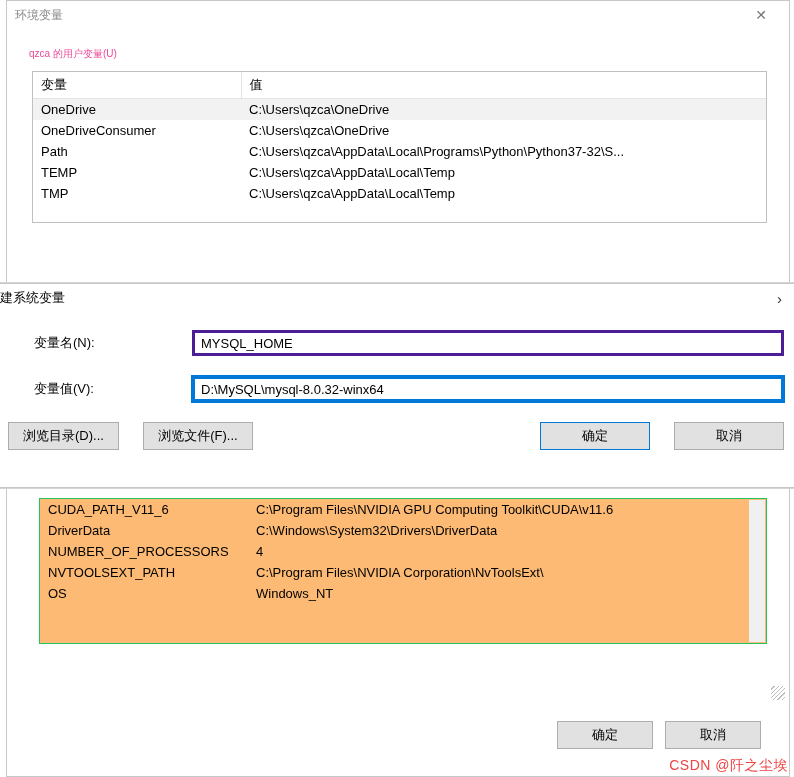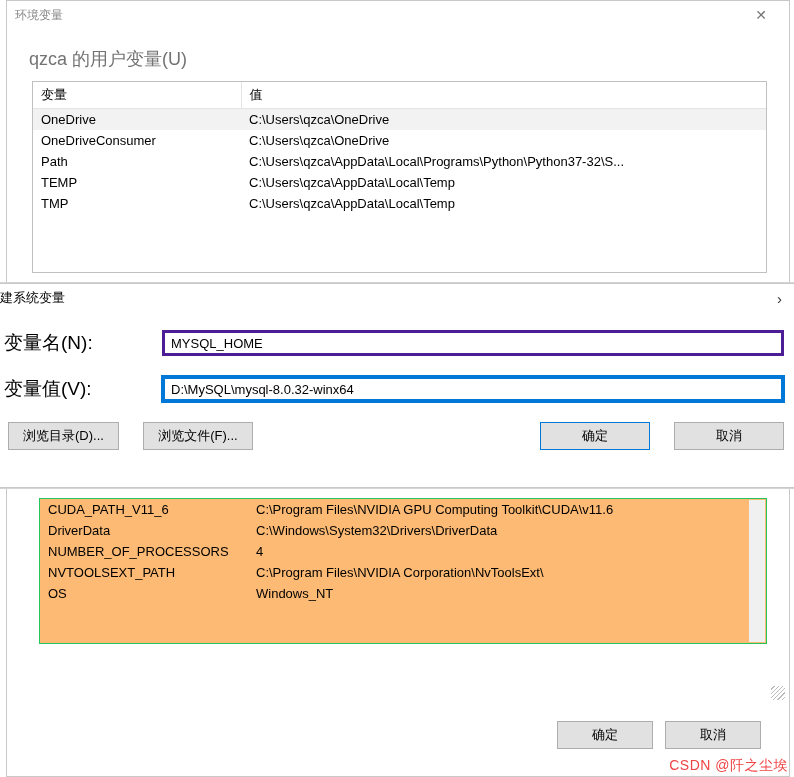--- a/index.html
+++ b/index.html
@@ -32,22 +32,22 @@
   .titlebar .close {
     margin-left: auto;
     width: 40px;
     text-align: center;
     color: #777;
     font-size: 14px;
     cursor: default;
   }
   .group-label {
     padding: 18px 0 6px 22px;
-    font-size: 18px;
-    color: #737373;
+    font-size: 10px;
+    color: #ec4899;
   }
   .table-wrap {
     margin: 4px 22px 0 32px;
     border: 1px solid #c0c0c0;
     background: #fff;
   }
   table {
     border-collapse: collapse;
     width: 100%;
     font-size: 13px;
@@ -126,21 +126,22 @@
   }
   .nsv-body { padding: 18px 10px 10px 2px; }
   .nsv-row {
     display: flex;
     align-items: center;
     margin-bottom: 20px;
   }
   .nsv-row label {
     width: 160px;
     padding-left: 2px;
-    font-size: 19px;
+    font-size: 13px;
+    margin-left: 30px;
   }
   .nsv-row input {
     flex: 1;
     height: 26px;
     padding: 2px 6px;
     font-size: 13px;
     border: 3px solid #4c1d95;
   }
   .nsv-row input.focus { border-color: #0078d7; outline: 1px solid #0078d7; }
   .nsv-btns {
@@ -170,21 +171,21 @@
 <body>
 
 <div class="env-win">
   <div class="titlebar">
     <span>环境变量</span>
     <span class="close">✕</span>
   </div>
 
   <div class="group-label">qzca 的用户变量(U)</div>
 
-  <div class="table-wrap" style="height:192px;margin-left:25px;">
+  <div class="table-wrap" style="height:152px;margin-left:25px;">
     <table>
       <colgroup>
           <col class="col-name">
           <col>
         </colgroup>
       <thead>
         <tr>
           <th>变量</th>
           <th>值</th>
         </tr>

